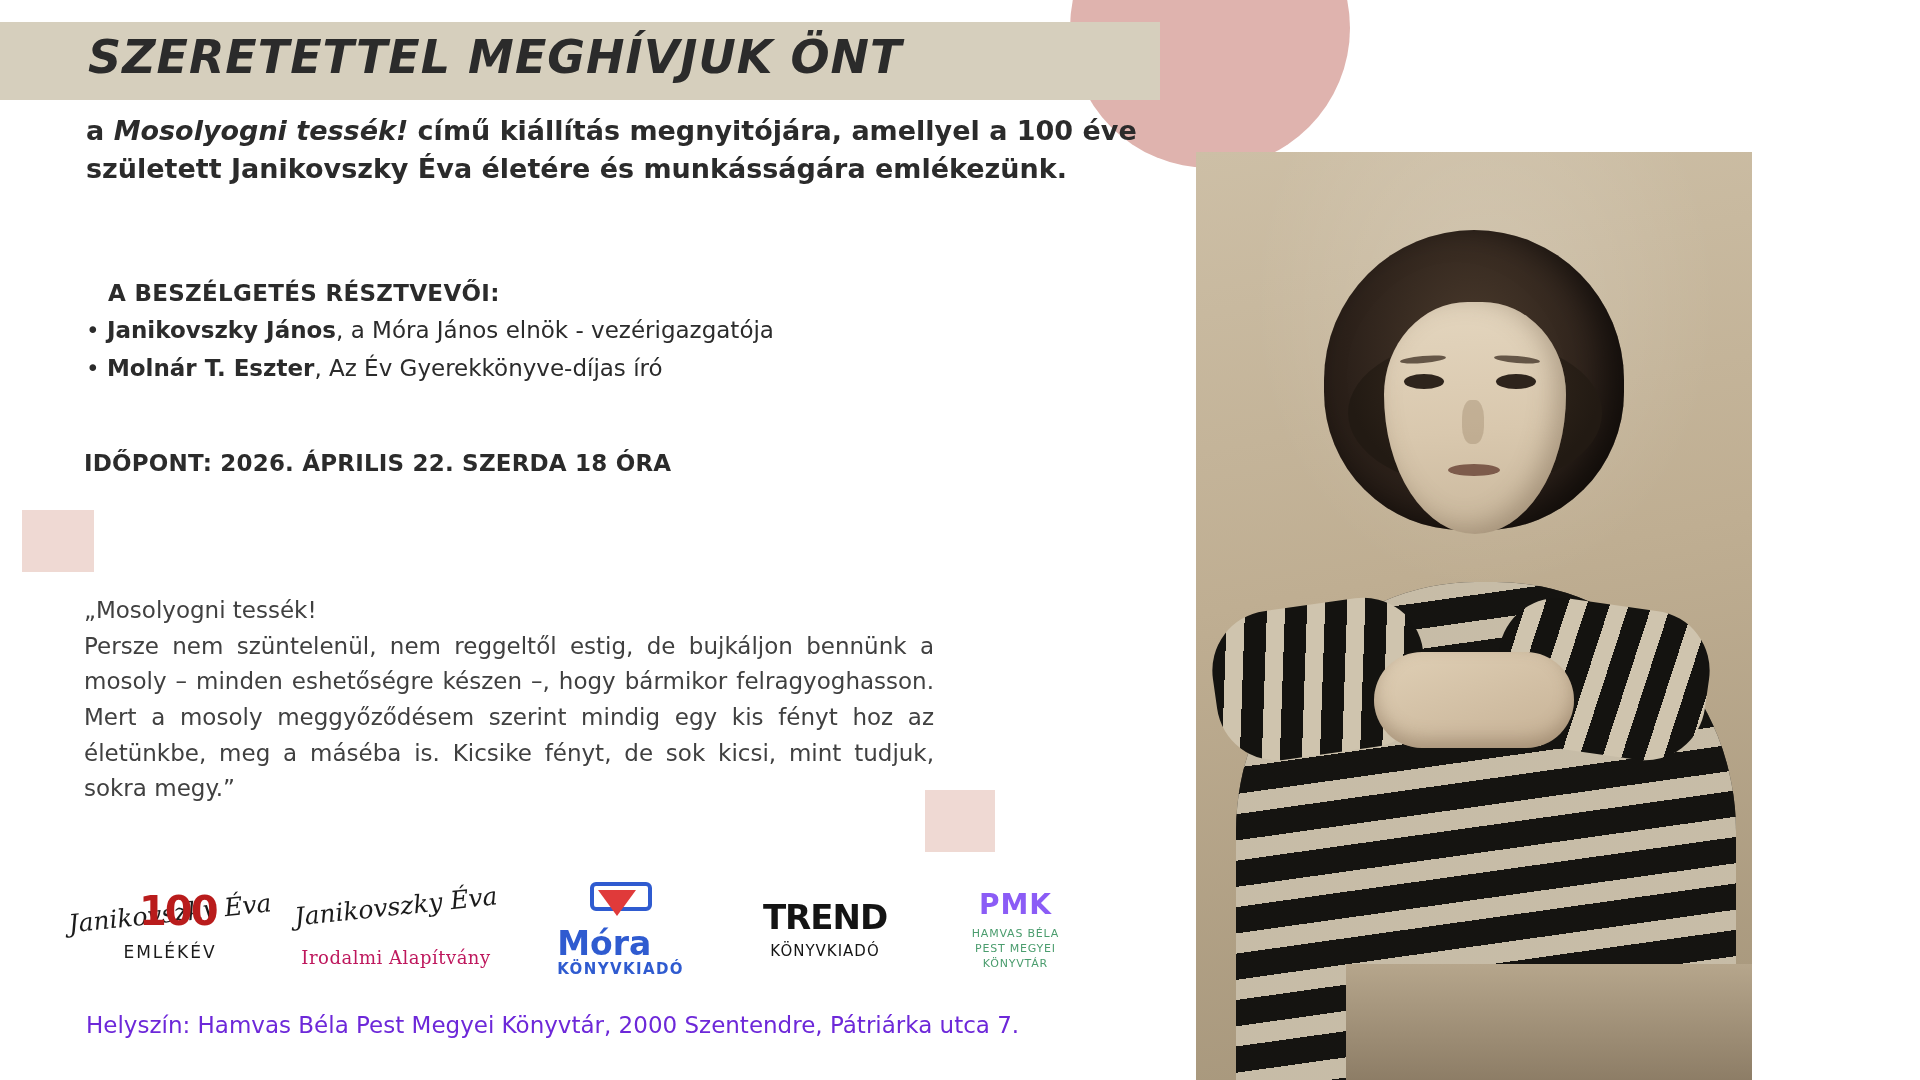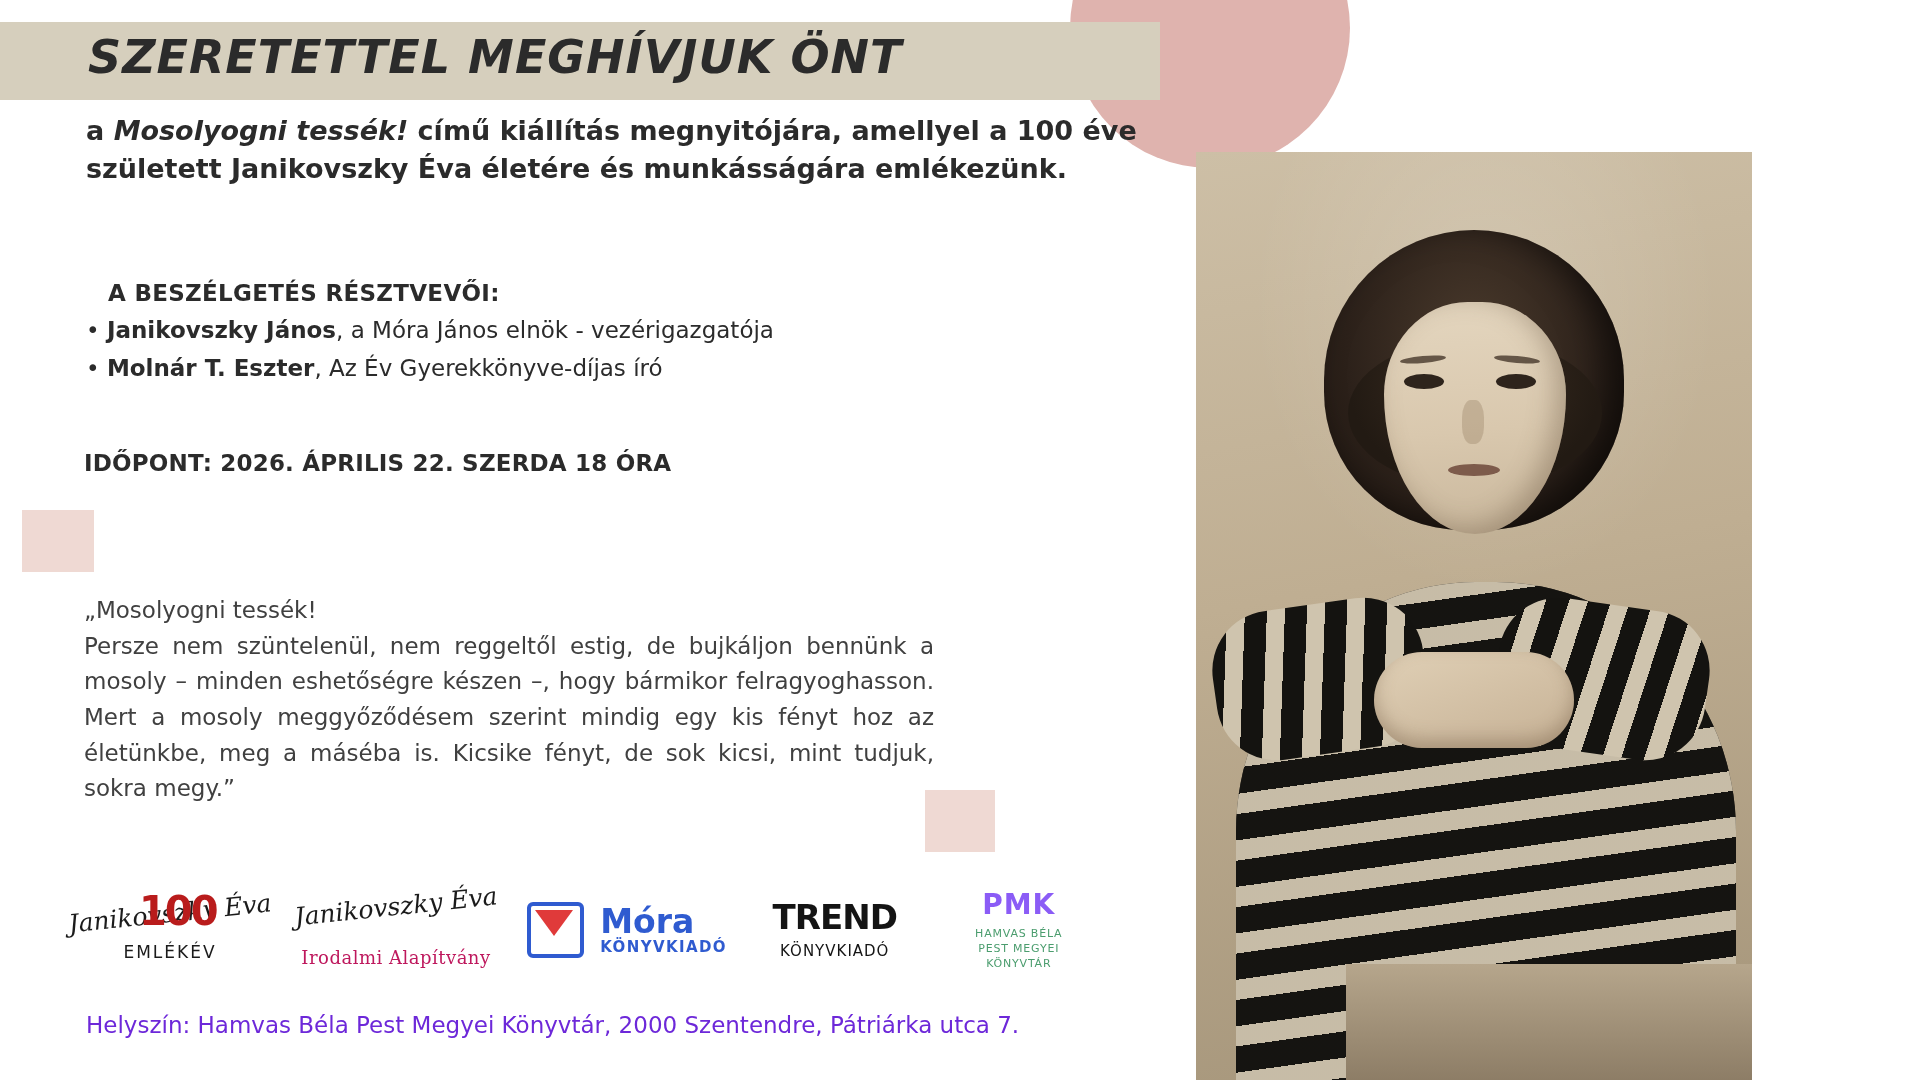--- a/index.html
+++ b/index.html
@@ -328,21 +328,21 @@
   .logo-alapitvany { width: 190px; }
   .alap-sub {
     margin-top: 26px;
     font-family: "DejaVu Serif", serif;
     font-size: 18px;
     letter-spacing: 0.5px;
     color: #be185d;
   }
   .logo-mora {
     width: 200px;
-    flex-direction: row;
+    flex-direction: column;
     gap: 16px;
   }
   .mora-mark {
     width: 54px;
     height: 48px;
     border: 4px solid #2f5bd0;
     border-radius: 6px;
     position: relative;
   }
   .mora-mark:after {

